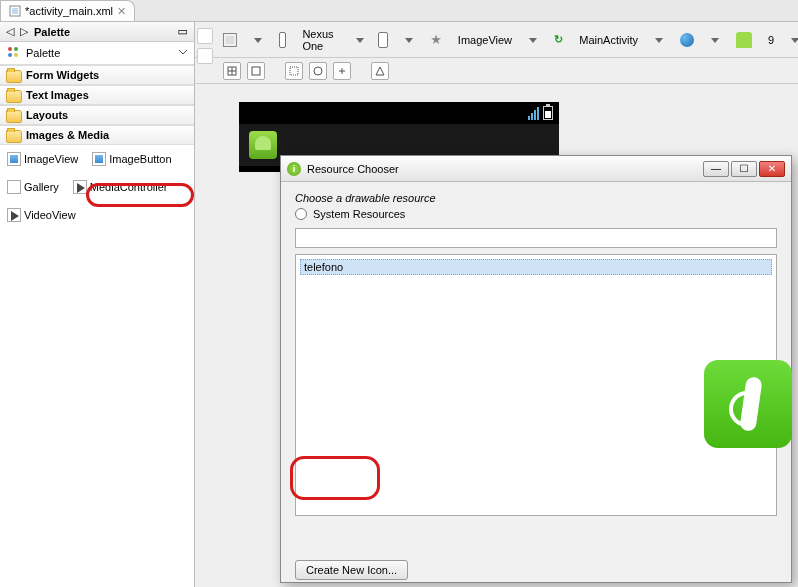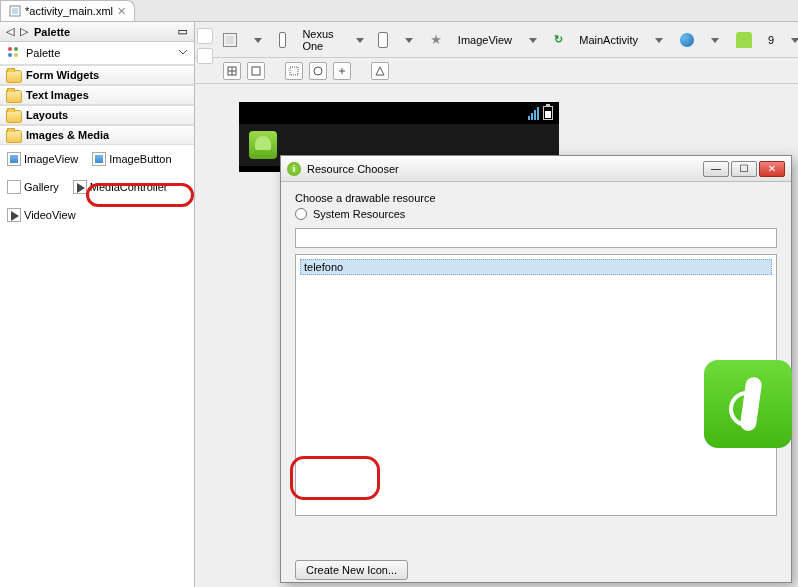--- a/index.html
+++ b/index.html
@@ -61,21 +61,21 @@
   
   
   .dialog { position:absolute; left:280px; top:155px; width:512px; height:428px; background:#f0f0f0; border:1px solid #888; box-shadow: 4px 4px 12px rgba(0,0,0,0.3); }
   .dlg-title { height:26px; background: linear-gradient(#fdfdfd,#e4e4e4); border-bottom:1px solid #bbb; display:flex; align-items:center; padding:0 6px; gap:6px; }
   .dlg-title .winbtns { margin-left:auto; display:flex; gap:2px; }
   .winbtn { width:26px; height:16px; border:1px solid #888; border-radius:2px; background: linear-gradient(#fafafa,#ddd); display:flex; align-items:center; justify-content:center; font-size:10px; }
   .winbtn.close { background: linear-gradient(#f08080,#d43a2a); color:#fff; border-color:#a02818; }
   .dlg-icon { width:14px; height:14px; background:radial-gradient(#9cdc4a,#5faa1e); border-radius:50%; display:flex; align-items:center; justify-content:center; color:#fff; font-weight:bold; font-size:9px; }
   
   .dlg-body { padding: 10px 14px; position:relative; height: calc(100% - 26px); }
-  .dlg-body .prompt { margin-bottom:0; }
+  .dlg-body .prompt { margin-bottom:0;font-style:italic; }
   .radio-row { display:flex; align-items:center; gap:6px; margin: 4px 0; }
   .radio { width:12px; height:12px; border-radius:50%; border:1px solid #777; background:#fff; display:inline-flex; align-items:center; justify-content:center; }
   .radio.sel::after { content:""; width:6px; height:6px; border-radius:50%; background:#3a7b2b; }
   .filter { width: 100%; height:20px; border:1px solid #aaa; background:#fff; margin:8px 0 6px; }
   .listbox { width:100%; height:262px; border:1px solid #aaa; background:#fff; padding:4px; overflow:hidden; }
   .list-item { padding:1px 3px; }
   .list-item.sel { background:#cfe3f6; border:1px dotted #7aa7d1; }
   .rc2 { left: 290px; top: 456px; width: 90px; height: 44px; }
   
   .btn-row { position:absolute; left:14px; bottom:6px; }

